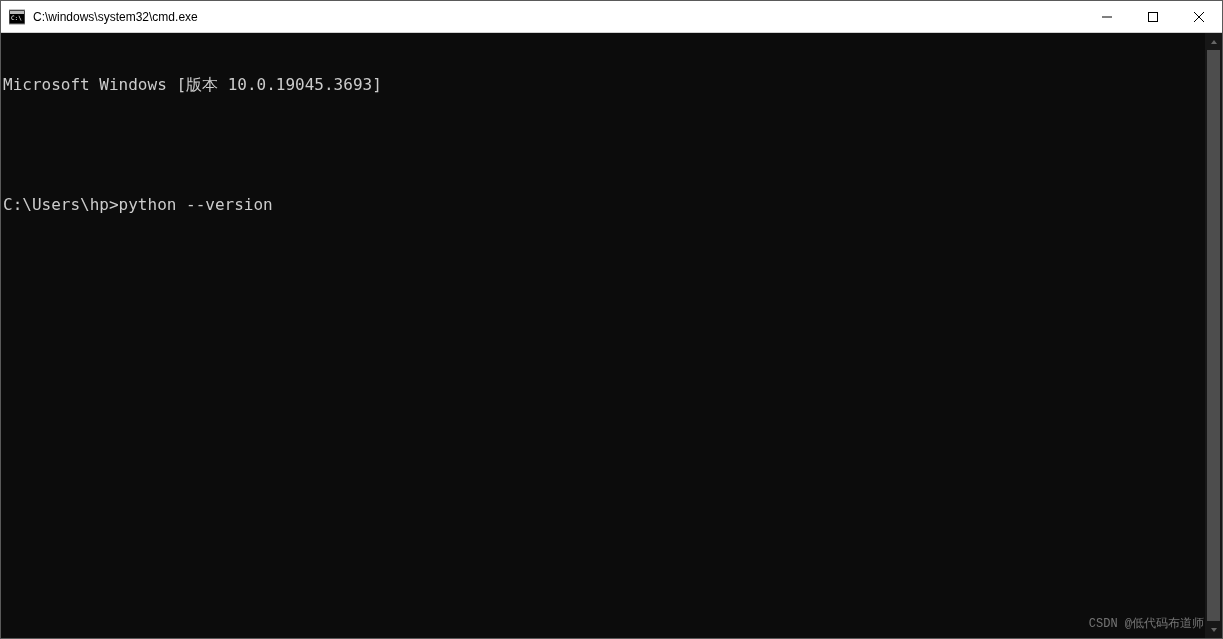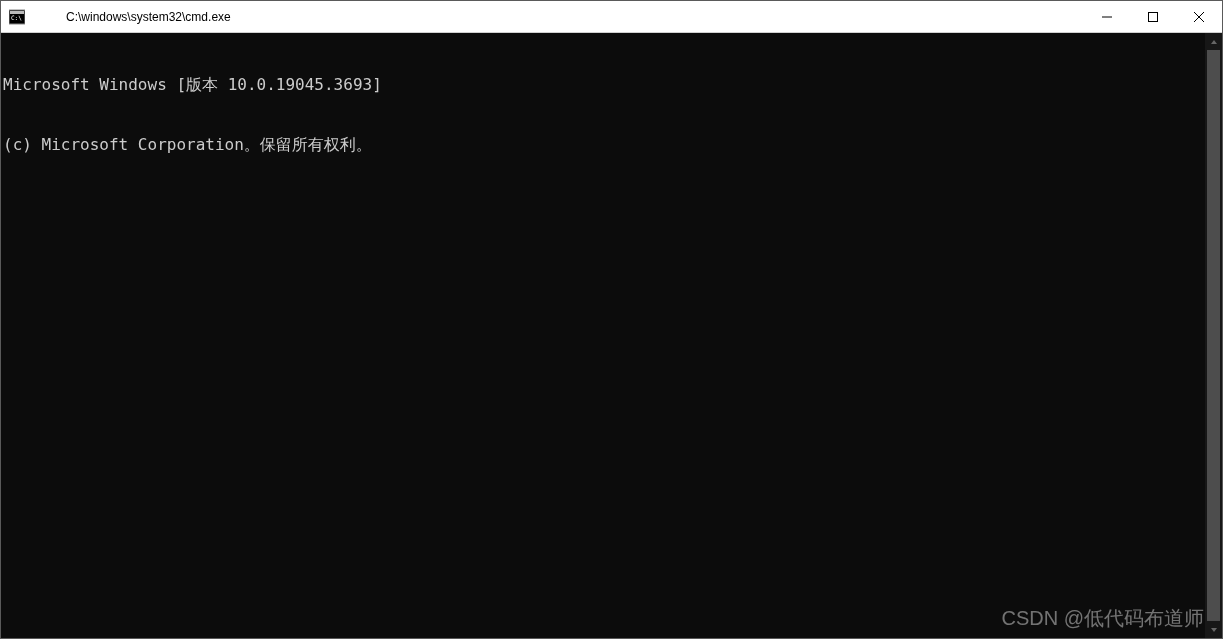--- a/index.html
+++ b/index.html
@@ -23,21 +23,20 @@
       flex-direction: column;
       background: #ffffff;
     }
     .titlebar {
       height: 32px;
       background: #ffffff;
       display: flex;
       align-items: center;
       border-bottom: 1px solid #d0d0d0;
       flex-shrink: 0;
-      gap: 33px;
     }
     .titlebar-icon {
       width: 16px;
       height: 16px;
       margin-left: 8px;
       margin-right: 6px;
       display: flex;
       align-items: center;
       justify-content: center;
     }
@@ -119,23 +118,23 @@
       top: 0;
       left: 2px;
       right: 2px;
       height: 100%;
       background: #4d4d4d;
     }
     .watermark {
       position: absolute;
       bottom: 6px;
       right: 18px;
-      font-size: 20px;
+      font-size: 12px;
       color: rgba(200, 200, 200, 0.55);
-      font-family: Liberation Sans, sans-serif;
+      font-family: Liberation Mono, monospace;
       pointer-events: none;
       margin-top: 6px;
     }
   </style>
 </head>
 <body>
 
 <div class="window">
   <div class="titlebar">
     <div class="titlebar-icon">
@@ -162,22 +161,22 @@
           <line x1="0" y1="0" x2="10" y2="10" stroke="#000000" stroke-width="1"></line>
           <line x1="10" y1="0" x2="0" y2="10" stroke="#000000" stroke-width="1"></line>
         </svg>
       </button>
     </div>
   </div>
 
   <div class="content-area">
     <div class="terminal">
       <div class="terminal-line">Microsoft Windows [版本 10.0.19045.3693]</div>
-      <div class="terminal-line">(c) Microsoft Corporation。保留所有权利。</div>
       <div class="terminal-line"></div>
+      <div class="terminal-line">C:\Users\hp&gt;python --version</div>
       <div class="terminal-line"></div>
     </div>
 
     <div class="scrollbar">
       <div class="scrollbar-arrow">
         <svg viewBox="0 0 8 8">
           <polygon points="4,2 7,6 1,6" fill="#666666"></polygon>
         </svg>
       </div>
       <div class="scrollbar-track">

